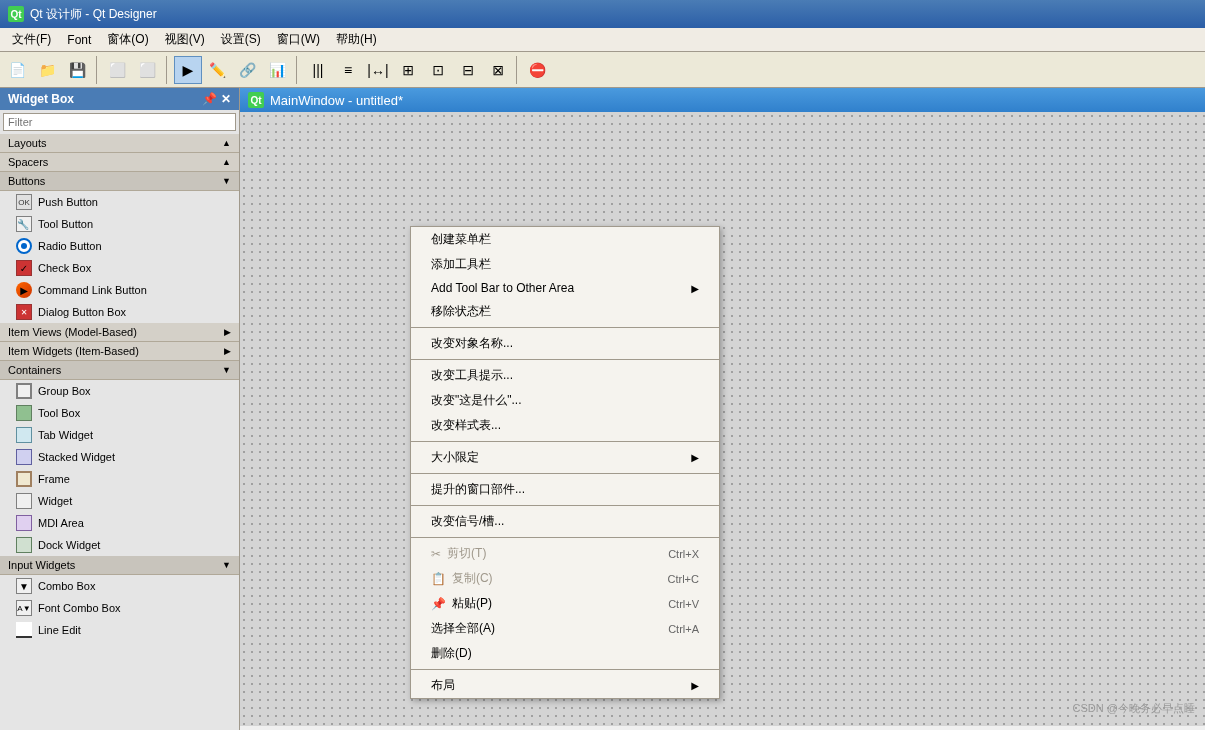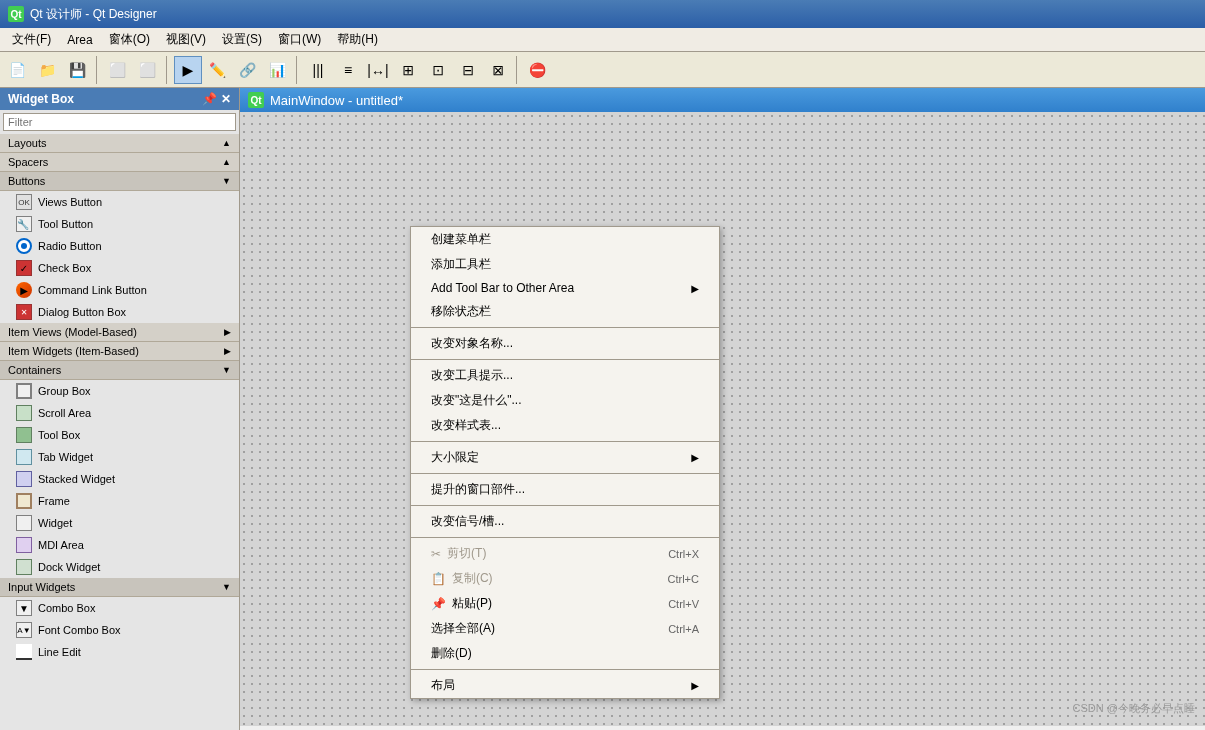--- a/index.html
+++ b/index.html
@@ -76,21 +76,21 @@
 </head>
 <body>
 
 <div id="titlebar">
   <span class="qt-icon">Qt</span>
   <span>Qt 设计师 - Qt Designer</span>
 </div>
 
 <div id="menubar">
   <span class="menu-item">文件(F)</span>
-  <span class="menu-item">Area</span>
+  <span class="menu-item">Font</span>
   <span class="menu-item">窗体(O)</span>
   <span class="menu-item">视图(V)</span>
   <span class="menu-item">设置(S)</span>
   <span class="menu-item">窗口(W)</span>
   <span class="menu-item">帮助(H)</span>
 </div>
 
 <div id="toolbar">
   <button class="tb-btn">📄</button>
   <button class="tb-btn">📁</button>
@@ -140,21 +140,21 @@
         <span class="section-arrow">▲</span>
       </div>
 
       <div class="section-header" style="background:#c8c4bc;">
         <span>Buttons</span>
         <span class="section-arrow">▼</span>
       </div>
 
       <div class="widget-item">
         <span class="widget-icon icon-push">OK</span>
-        <span>Views Button</span>
+        <span>Push Button</span>
       </div>
       <div class="widget-item">
         <span class="widget-icon icon-tool">🔧</span>
         <span>Tool Button</span>
       </div>
       <div class="widget-item">
         <span class="widget-icon icon-radio"></span>
         <span>Radio Button</span>
       </div>
       <div class="widget-item">
@@ -181,24 +181,20 @@
       </div>
 
       <div class="section-header" style="background:#c8c4bc;">
         <span>Containers</span>
         <span class="section-arrow">▼</span>
       </div>
 
       <div class="widget-item">
         <span class="widget-icon icon-group"></span>
         <span>Group Box</span>
-      </div>
-      <div class="widget-item">
-        <span class="widget-icon icon-scroll"></span>
-        <span>Scroll Area</span>
       </div>
       <div class="widget-item">
         <span class="widget-icon icon-toolbox"></span>
         <span>Tool Box</span>
       </div>
       <div class="widget-item">
         <span class="widget-icon icon-tab"></span>
         <span>Tab Widget</span>
       </div>
       <div class="widget-item">

